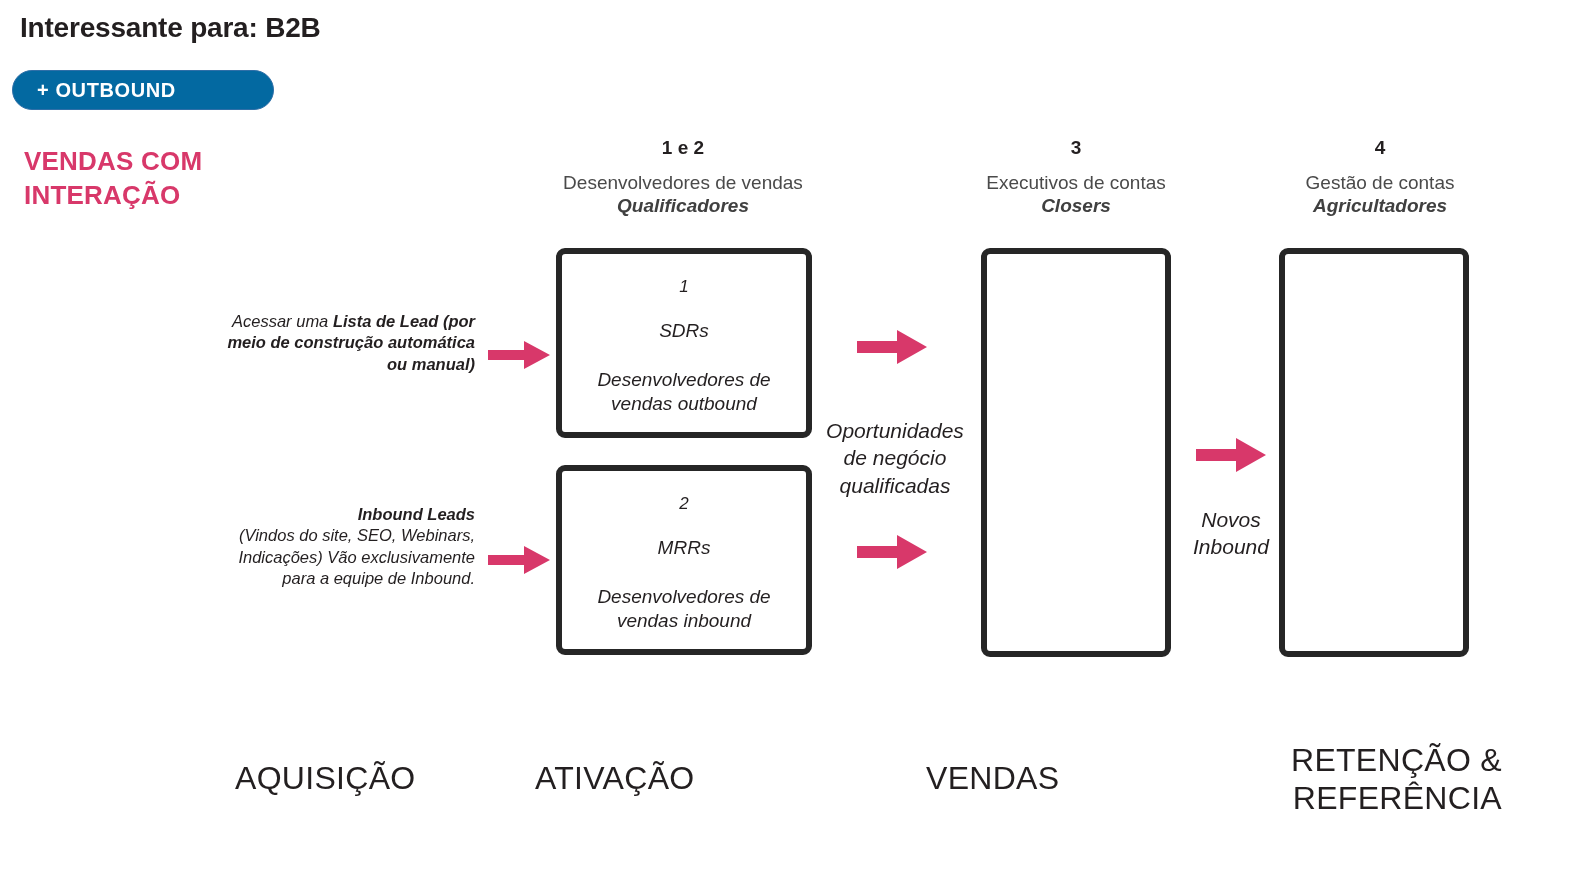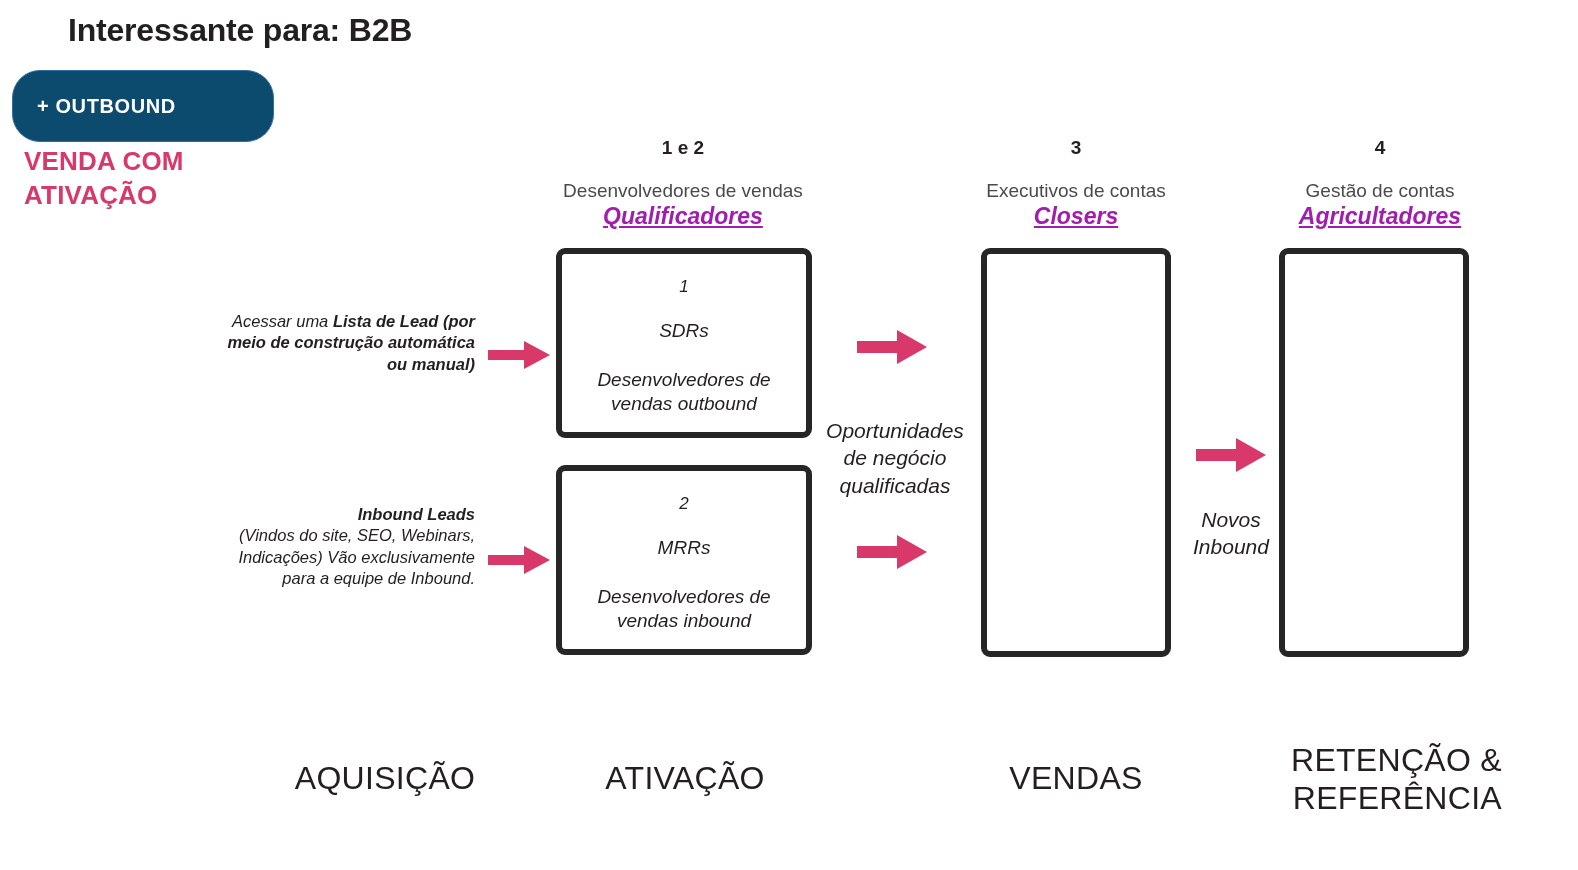--- a/index.html
+++ b/index.html
@@ -20,36 +20,35 @@
     height: 870px;
     background: #ffffff;
     overflow: hidden;
   }
 
   
   .page-title {
     position: absolute;
     left: 20px;
     top: 12px;
-    font-size: 32px;
+    font-size: 28px;
     font-weight: bold;
     letter-spacing: -0.2px;
     color: #231f20;
     white-space: nowrap;
-    margin-left: 48px;
   }
 
   .outbound-badge {
     position: absolute;
     left: 12px;
     top: 70px;
     width: 262px;
-    height: 72px;
+    height: 40px;
     border-radius: 28px;
-    background: #0c4a6e;
+    background: #0369a1;
     border: 1.5px solid #2f6fa8;
     box-sizing: border-box;
     display: flex;
     align-items: center;
     padding-left: 24px;
   }
   .outbound-badge .badge-text {
     color: #ffffff;
     font-size: 20px;
     font-weight: bold;
@@ -72,37 +71,36 @@
   
   .col-head {
     position: absolute;
     text-align: center;
   }
   .col-head .col-num {
     font-size: 19px;
     font-weight: bold;
     color: #231f20;
     line-height: 1;
-    margin-bottom: 22px;
+    margin-bottom: 14px;
   }
   .col-head .col-role {
     font-size: 19px;
     font-weight: normal;
     color: #4a4a4a;
     line-height: 1.22;
     white-space: nowrap;
   }
   .col-head .col-alias {
-    font-size: 23px;
-    font-weight: bold;
-    font-style: italic;
-    color: #a21caf;
+    font-size: 19px;
+    font-weight: bold;
+    font-style: italic;
+    color: #404040;
     line-height: 1.22;
     white-space: nowrap;
-    text-decoration: underline;
   }
 
   #head-1 { left: 533px; top: 138px; width: 300px; }
   #head-2 { left: 926px; top: 138px; width: 300px; }
   #head-3 { left: 1230px; top: 138px; width: 300px; }
 
   
   .pbox {
     position: absolute;
     box-sizing: border-box;
@@ -159,21 +157,21 @@
     font-size: 21px;
     line-height: 1.3;
     color: #231f20;
   }
   #cap-oport  { left: 820px;  top: 417px; width: 150px; }
   #cap-novos  { left: 1174px; top: 506px; width: 114px; }
 
   
   .stage {
     position: absolute;
-    text-align: center;
+    text-align: left;
     font-size: 32px;
     font-weight: normal;
     line-height: 1.18;
     color: #231f20;
     letter-spacing: 0.3px;
   }
   #stage-1 { left: 235px;  top: 760px; width: 300px; }
   #stage-2 { left: 535px;  top: 760px; width: 300px; }
   #stage-3 { left: 926px;  top: 760px; width: 300px; }
   #stage-4 { left: 1250px; top: 742px; width: 252px; text-align: right; }
@@ -182,21 +180,21 @@
 <body>
 
 <div id="slide">
 
   <div class="page-title">Interessante para: B2B</div>
 
   <div class="outbound-badge">
     <span class="badge-text">+ OUTBOUND</span>
   </div>
 
-  <div class="venda-label">VENDA COM ATIVAÇÃO</div>
+  <div class="venda-label">VENDAS COM INTERAÇÃO</div>
 
   <div class="col-head" id="head-1">
     <div class="col-num">1 e 2</div>
     <div class="col-role">Desenvolvedores de vendas</div>
     <div class="col-alias">Qualificadores</div>
   </div>
 
   <div class="col-head" id="head-2">
     <div class="col-num">3</div>
     <div class="col-role">Executivos de contas</div>

